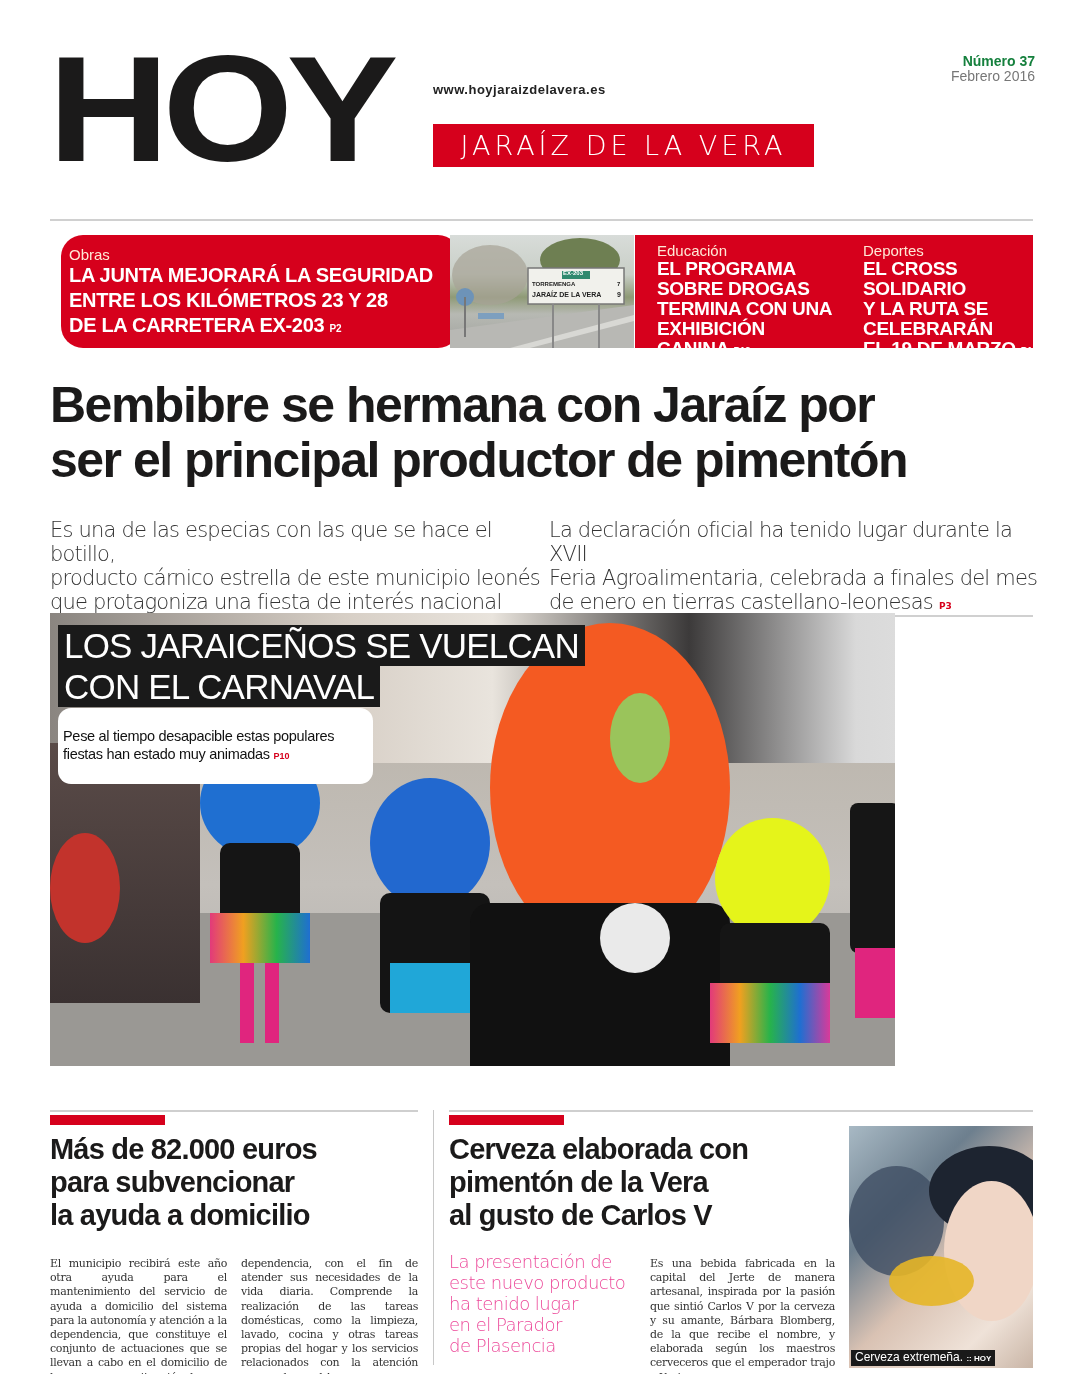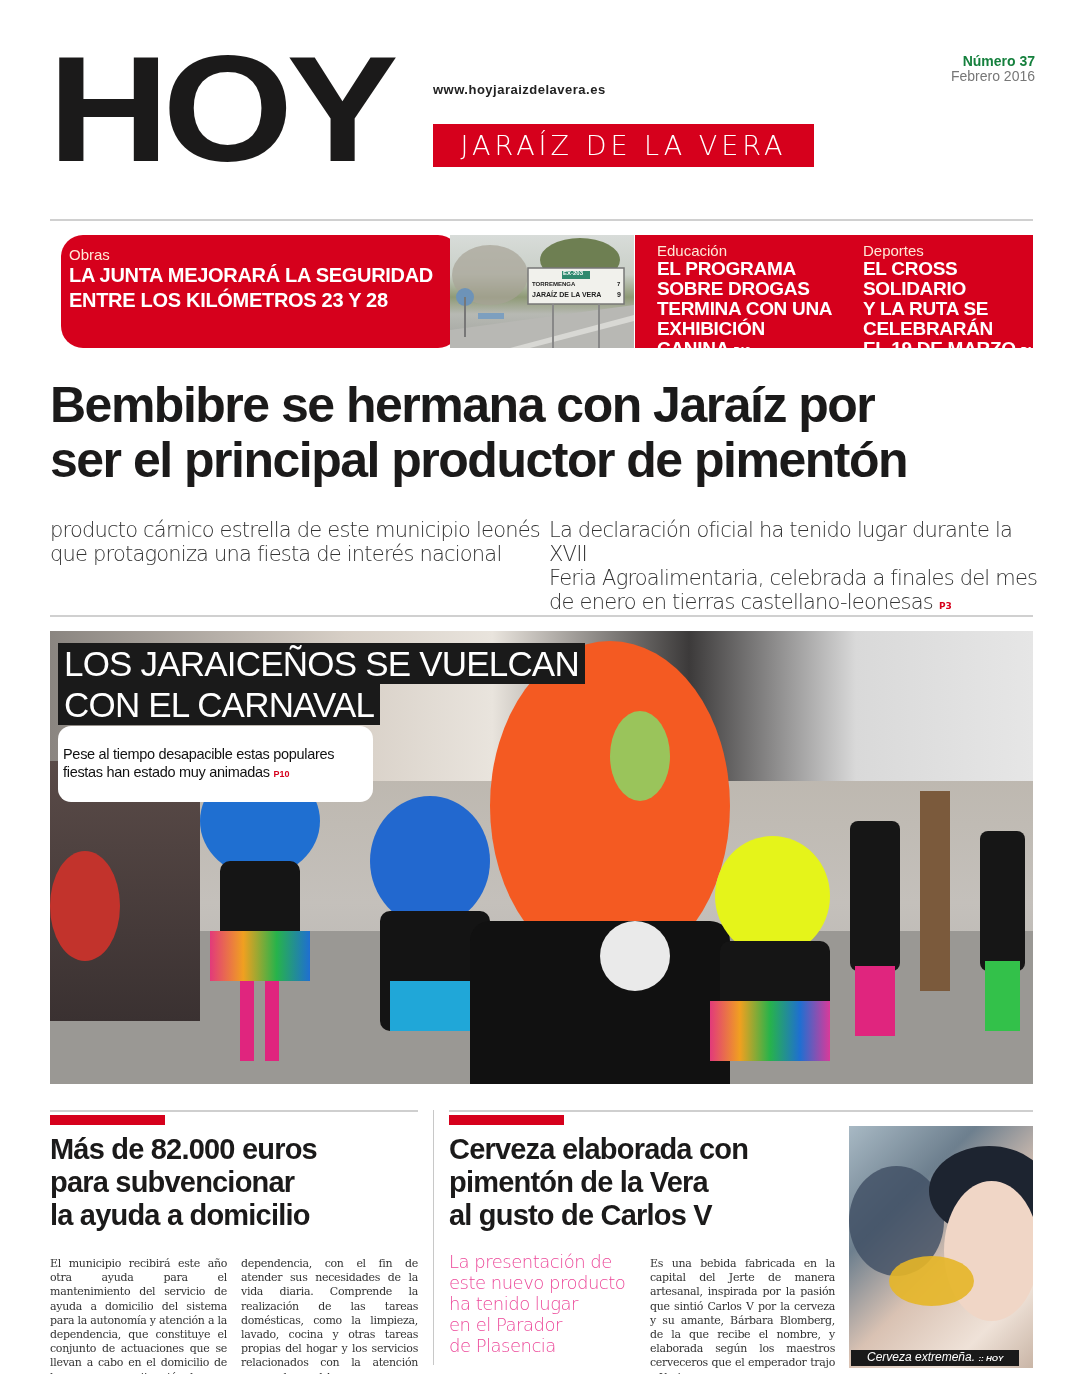--- a/index.html
+++ b/index.html
@@ -36,61 +36,62 @@
   
   .main-head { left: 50px; top: 378px; width: 990px; font-size: 50px; font-weight: 700; line-height: 55px;
                letter-spacing: -1.5px; color: #1b1a1a; }
   .deck { top: 518px; width: 490px; font-size: 21px; line-height: 24px; color: #333;
           font-family: "DejaVu Sans", sans-serif; font-weight: 200; letter-spacing: -0.8px; }
   .deck-l { left: 50px; }
   .deck-r { left: 549px; }
   .pgref { color: #d6001c; font-size: 9px; font-weight: 700; letter-spacing: 0; }
 
   
-  .carnival { left: 50px; top: 631px; width: 983px; height: 453px; overflow: hidden;
+  .carnival { left: 50px; top: 613px; width: 845px; height: 453px; overflow: hidden;
               background: linear-gradient(180deg, #a9a59f 0%, #bcb6ad 25%, #c4c0bb 60%, #b0aeab 100%); }
   .shape { position: absolute; border-radius: 50%; }
   .carn-title { position: absolute; left: 8px; top: 12px; }
   .carn-title .line { display: inline-block; background: #1a1a1a; color: #fff; font-size: 35px; font-weight: 400;
                       line-height: 41px; padding: 0 6px; letter-spacing: -0.8px; text-transform: uppercase; }
   .carn-sub { position: absolute; left: 8px; top: 95px; background: #fff; color: #111; font-size: 14.5px;
               line-height: 18px; padding: 19px 5px; width: 305px; letter-spacing: -0.3px; border-radius: 13px; }
 
   
   .story-rule { height: 2px; background: #cfcfcf; top: 1110px; }
   .red-bar { height: 10px; background: #d6001c; top: 1115px; width: 115px; }
   .story-head { font-size: 29px; font-weight: 700; line-height: 33px; letter-spacing: -0.8px; color: #1b1a1a; }
   .body-text { font-family: "DejaVu Serif", "Liberation Serif", serif; font-size: 11px; line-height: 14.2px;
                color: #333; text-align: justify; letter-spacing: -0.3px; }
   .vdiv { left: 433px; top: 1110px; width: 1px; height: 255px; background: #c8c8c8; }
   .sub-deck { font-family: "DejaVu Sans", sans-serif; font-weight: 200; font-size: 18px; line-height: 21px; color: #ec4899; letter-spacing: -0.5px; }
 
   .beer-photo { left: 849px; top: 1126px; width: 184px; height: 242px; overflow: hidden;
                 background: linear-gradient(135deg, #a8b9c4 0%, #6d7f8e 30%, #d9c2b3 55%, #efe2d8 80%, #c9b5a6 100%); }
   .caption { position: absolute; left: 2px; bottom: 2px; background: #1a1a1a; color: #fff; font-size: 12px;
-             line-height: 14px; padding: 0 16px; font-style: italic; }
+             line-height: 14px; padding: 0 4px; }
   .caption .credit { font-size: 8px; font-weight: 700; }
 </style>
 </head>
 <body>
 
 <div class="abs logo">HOY</div>
 <div class="abs url">www.hoyjaraizdelavera.es</div>
 <div class="abs edition">JARAÍZ DE LA VERA</div>
 <div class="abs issue-num">Número 37</div>
 <div class="abs issue-date">Febrero 2016</div>
 
 <div class="abs rule" style="top:219px;"></div>
 
 <div class="abs band">
   <div class="teaser t1">
     <div class="kicker">Obras</div>
     <div class="head">
       <div>LA JUNTA MEJORARÁ LA SEGURIDAD</div>
       <div>ENTRE LOS KILÓMETROS 23 Y 28</div>
+      <div><span>DE LA CARRETERA EX-203</span> <span class="pg">P2</span></div>
     </div>
   </div>
 
   <div class="photo-sign">
     <svg width="184" height="113" viewBox="0 0 184 113">
       <path d="M0 95 L184 70 L184 113 L0 113 Z" fill="#b8b8b4"></path>
       <path d="M60 113 L184 80 L184 86 L80 113 Z" fill="#d8d8d4"></path>
       <ellipse cx="130" cy="25" rx="40" ry="22" fill="#6e7f52"></ellipse>
       <ellipse cx="40" cy="40" rx="38" ry="30" fill="#a7a396" opacity="0.7"></ellipse>
       <circle cx="15" cy="62" r="9" fill="#6d93b8"></circle>
@@ -128,20 +129,21 @@
       </div>
     </div>
   </div>
 </div>
 
 <div class="abs main-head">
   <div>Bembibre se hermana con Jaraíz por</div>
   <div>ser el principal productor de pimentón</div>
 </div>
 <div class="abs deck deck-l">
+  <div>Es una de las especias con las que se hace el botillo,</div>
   <div>producto cárnico estrella de este municipio leonés</div>
   <div>que protagoniza una fiesta de interés nacional</div>
 </div>
 <div class="abs deck deck-r">
   <div>La declaración oficial ha tenido lugar durante la XVII</div>
   <div>Feria Agroalimentaria, celebrada a finales del mes</div>
   <div><span>de enero en tierras castellano-leonesas</span> <span class="pgref">P3</span></div>
 </div>
 
 <div class="abs rule" style="top:615px;"></div>

